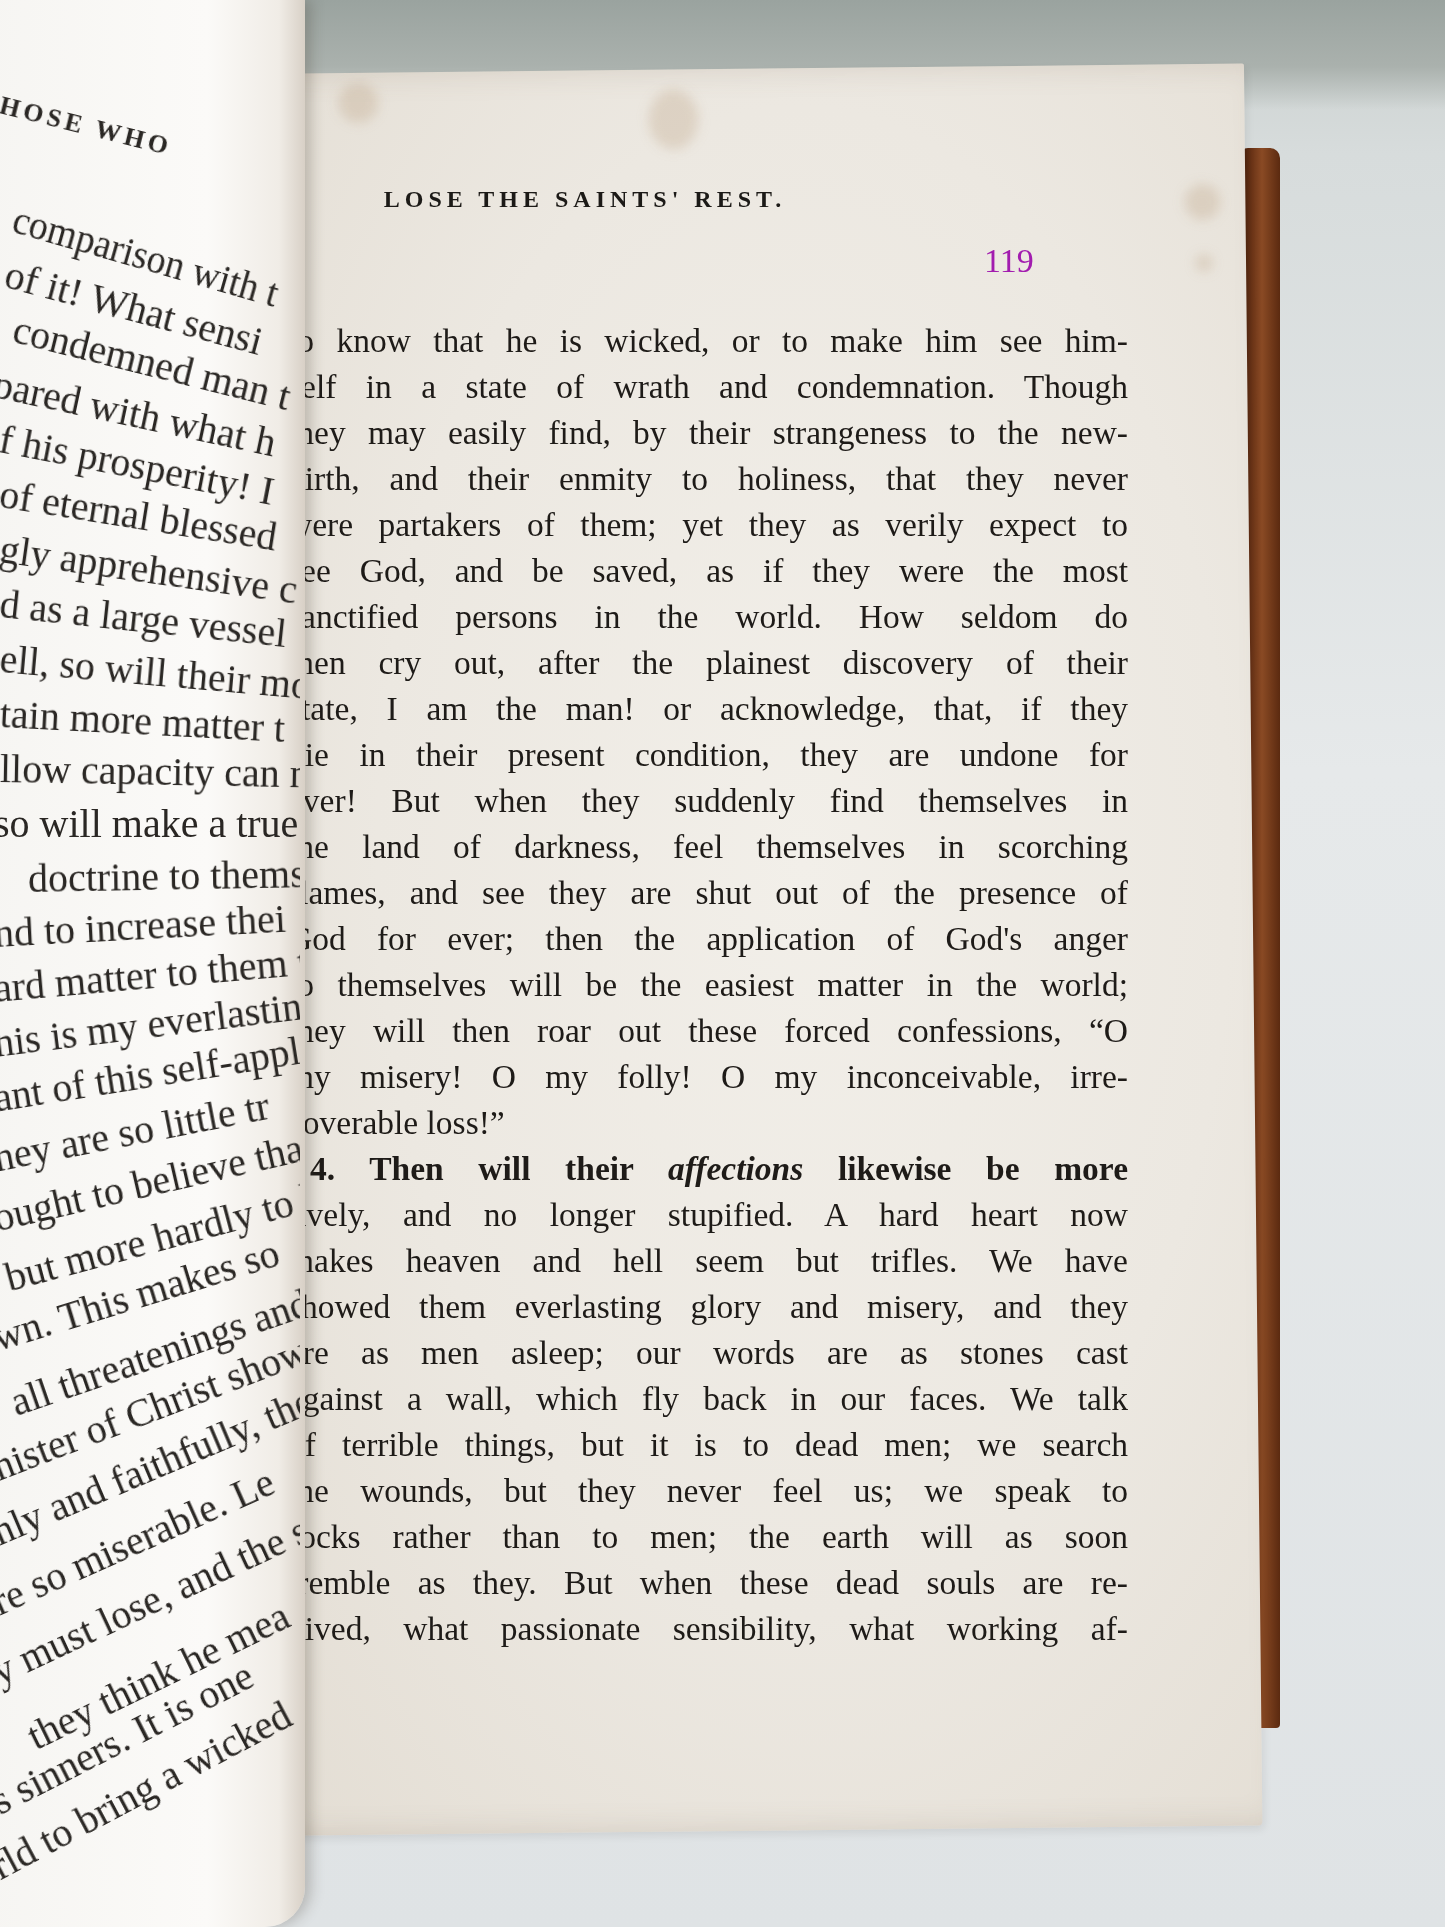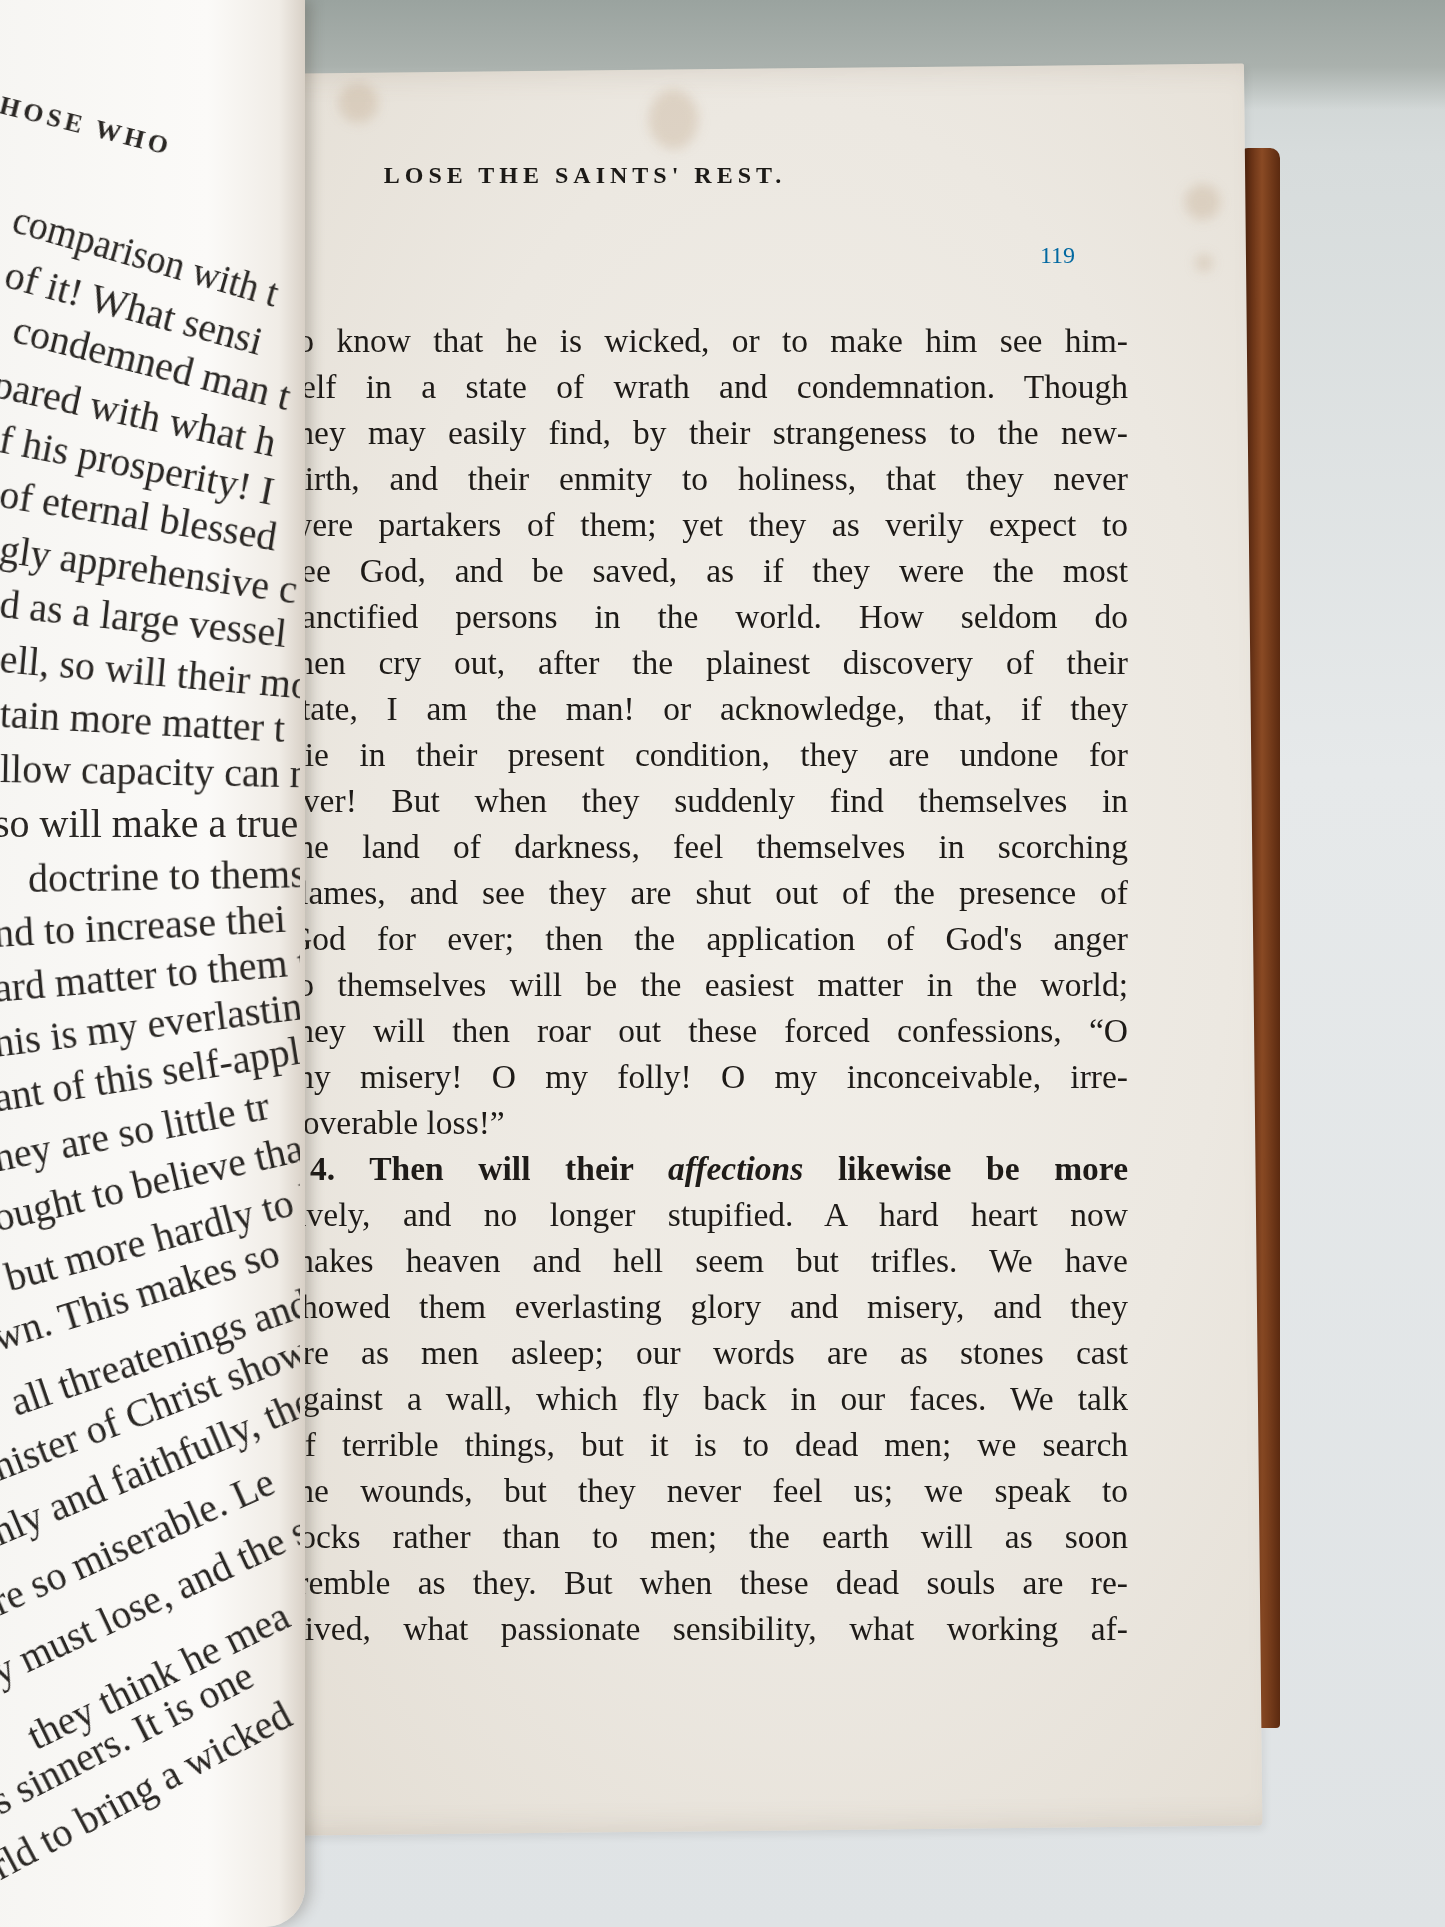--- a/index.html
+++ b/index.html
@@ -22,27 +22,27 @@
     .right-page {
       position: absolute; left: 248px; top: 74px; width: 996px; height: 1762px;
       background: radial-gradient(ellipse at 55% 45%, #f2efe9 0%, #ece8e1 55%, #e3ddd3 100%);
       box-shadow: inset 18px 0 30px rgba(120,100,80,0.18), 2px 4px 8px rgba(0,0,0,0.08);
       border-radius: 2px 2px 4px 18px;
       transform: rotate(-0.6deg);
       transform-origin: 0 0;
     }
     .stain { position: absolute; border-radius: 50%; background: rgba(170,130,90,0.22); filter: blur(6px); }
     .running-head {
-      position: absolute; left: 235px; top: 162px; width: 700px;
+      position: absolute; left: 235px; top: 186px; width: 700px;
       font-size: 24px; letter-spacing: 5px; font-variant: small-caps; font-weight: bold;
       color: #1c1a17; text-align: center;
     }
     .page-number {
-      position: absolute; left: 1040px; top: 242px;
-      font-size: 24px; color: #0369a1;
+      position: absolute; left: 984px; top: 242px;
+      font-size: 34px; color: #a21caf;
     }
     .body-text {
       position: absolute; left: 288px; top: 318px; width: 840px;
       font-size: 33.5px; line-height: 46px; color: #1e1b18;
       text-align: justify; text-align-last: justify;
     }
     .body-text .line { display: block; white-space: nowrap; text-align: justify; text-align-last: justify; }
     .body-text .line.last { text-align-last: left; }
     .body-text .line.indent { padding-left: 22px; font-weight: bold; }
     .body-text em { font-style: italic; }

